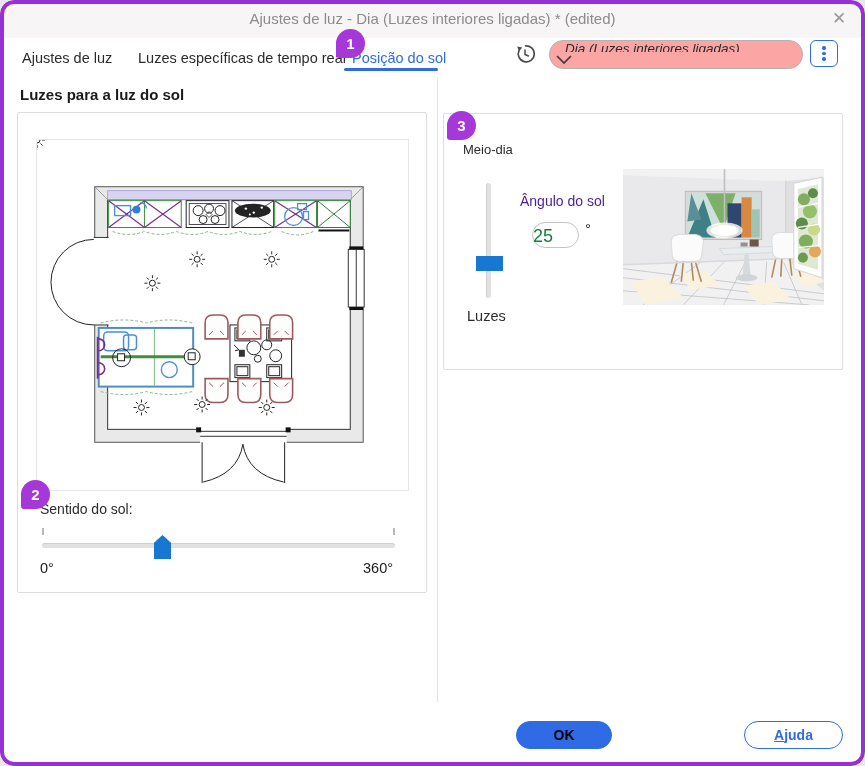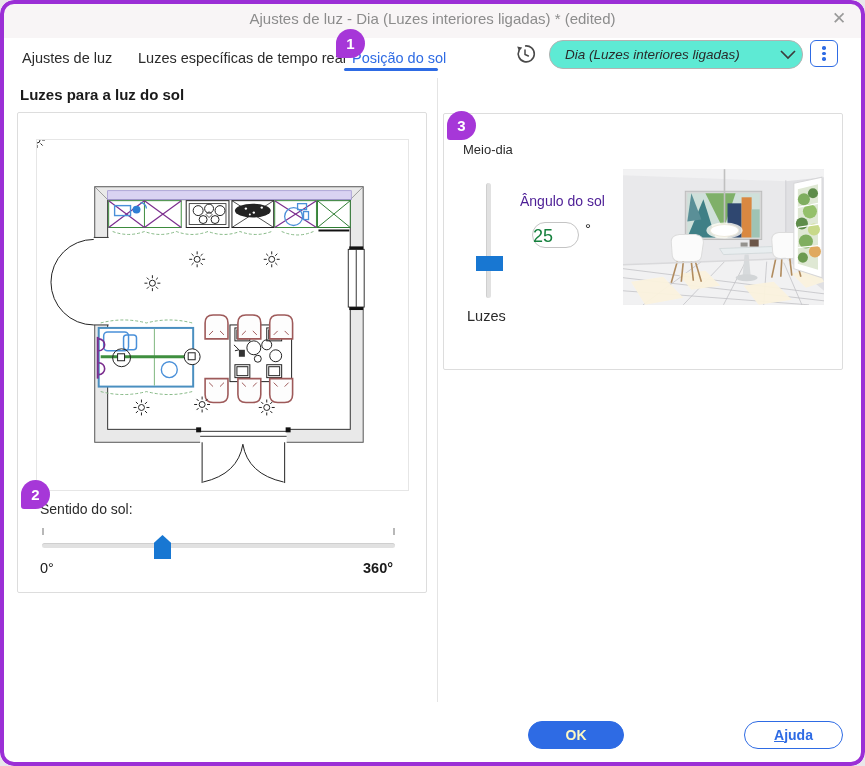--- a/index.html
+++ b/index.html
@@ -10,21 +10,21 @@
   
   .titlebar{left:0;top:0;width:865px;height:38px;background:#f8f5f6;border-radius:14px 14px 0 0;}
   .title{left:0;top:10px;width:865px;text-align:center;font-size:15px;color:#8c8c8c;}
   .close{left:826px;top:6px;width:26px;height:26px;line-height:26px;text-align:center;color:#9a9a9a;font-size:17px;cursor:default;}
   
   .tab{top:45px;height:26px;line-height:26px;font-size:14.5px;color:#2b2b2b;white-space:nowrap;}
   .tab1{left:22px;} .tab2{left:138px;} .tab3{left:352px;color:#2e6be4;}
   .tab-underline{left:344px;top:68px;width:94px;height:3px;background:#2e6be4;border-radius:2px;}
   
   .history{left:514px;top:43px;width:22px;height:22px;}
-  .dropdown{left:549px;top:40px;width:252px;height:27px;border:1px solid #b3b3b3;border-radius:14px;background:#5eead4;display:flex;align-items:center;}
+  .dropdown{left:549px;top:40px;width:252px;height:27px;border:1px solid #b3b3b3;border-radius:14px;background:#fca5a5;display:flex;align-items:flex-start;flex-direction:column;}
   .dropdown .val{flex:1;padding-left:15px;font-size:13.5px;font-style:italic;color:#2b2b2b;white-space:nowrap;overflow:hidden;}
   .dropdown .chev{width:28px;height:16px;}
   .kebab{left:810px;top:40px;width:28px;height:27px;border:1.5px solid #2e6be4;border-radius:6px;background:#fff;display:flex;flex-direction:column;align-items:center;justify-content:center;gap:2px;box-sizing:border-box;}
   .kebab i{width:3.5px;height:3.5px;border-radius:50%;background:#2e6be4;display:block;}
   
   .badge{width:29px;height:29px;background:#a637d8;color:#fff;font-size:15px;font-weight:bold;
          display:flex;align-items:center;justify-content:center;border-radius:50% 50% 50% 3px;z-index:40;}
   .badge1{left:336px;top:29px;}
   .badge2{left:21px;top:480px;}
   .badge3{left:447px;top:111px;}
@@ -32,37 +32,37 @@
   .heading{left:20px;top:86px;font-size:15px;font-weight:bold;color:#1a1a1a;}
   .leftpanel{left:17px;top:112px;width:410px;height:481px;border:1px solid #ddd;border-radius:2px;background:#fff;box-sizing:border-box;}
   .planbox{left:36px;top:139px;width:373px;height:352px;border:1px solid #e6e6e6;background:#fff;box-sizing:border-box;}
   .sun-dir-label{left:40px;top:501px;font-size:14px;color:#2b2b2b;}
   .htick{top:528px;width:1.5px;height:7px;background:#b8b8b8;}
   .htick.l{left:42px;} .htick.r{left:393px;}
   .htrack{left:42px;top:543px;width:353px;height:5px;background:#e1e1e1;border-top:1px solid #cfcfcf;border-radius:3px;box-sizing:border-box;}
   .hhandle{left:154px;top:535px;width:17px;height:24px;background:#1877d2;
            clip-path:polygon(50% 0,100% 32%,100% 100%,0 100%,0 32%);}
   .deg-min{left:40px;top:560px;font-size:14.5px;color:#1a1a1a;}
-  .deg-max{left:363px;top:560px;font-size:14.5px;color:#1a1a1a;font-weight:bold;}
+  .deg-max{left:363px;top:560px;font-size:14.5px;color:#1a1a1a;}
   
   .vdivider{left:437px;top:78px;width:1px;height:624px;background:#e4e4e4;}
   
   .rightbox{left:443px;top:113px;width:400px;height:257px;border:1px solid #ddd;border-radius:2px;background:#fff;box-sizing:border-box;}
   .noon{left:463px;top:142px;font-size:13px;color:#2b2b2b;}
   .vtrack{left:486px;top:183px;width:5px;height:115px;background:#e1e1e1;border-left:1px solid #cfcfcf;border-radius:3px;box-sizing:border-box;}
   .vhandle{left:476px;top:256px;width:27px;height:15px;background:#1877d2;}
   .evening{left:467px;top:308px;font-size:14.5px;color:#2b2b2b;}
   .angle-label{left:520px;top:193px;font-size:14px;color:#4c1d95;}
   .angle-input{left:532px;top:222px;width:47px;height:26px;border:1px solid #c4c4c4;border-radius:13px;background:#fff;
                text-align:left;line-height:26px;font-size:18px;color:#15803d;box-sizing:border-box;}
   .angle-unit{left:585px;top:220px;font-size:15px;color:#1a1a1a;}
   .preview{left:623px;top:169px;width:201px;height:136px;overflow:hidden;}
   
   .btn{top:721px;height:28px;border-radius:14px;font-size:14px;font-weight:bold;display:flex;align-items:center;justify-content:center;box-sizing:border-box;cursor:default;}
-  .btn-ok{left:528px;width:96px;background:#2e6be4;color:#fef9c3;border:1.5px solid #2e6be4;}
+  .btn-ok{left:516px;width:96px;background:#2e6be4;color:#000000;border:1.5px solid #2e6be4;}
   .btn-cancel{left:634px;width:100px;background:#f0f0f0;color:#2e6be4;border:1.5px solid #2e6be4;}
   .btn-help{left:744px;width:99px;background:#fff;color:#2e6be4;border:1.5px solid #2e6be4;}
   .btn-help .u{text-decoration:underline;}
   svg{display:block;}
 </style>
 </head>
 <body>
 
 <div class="screen">
 

